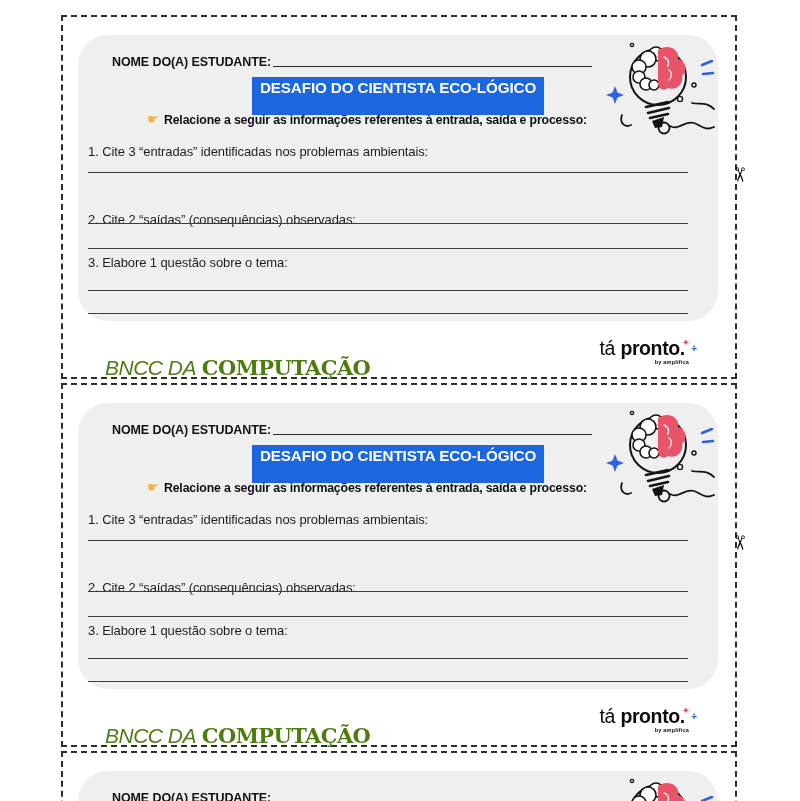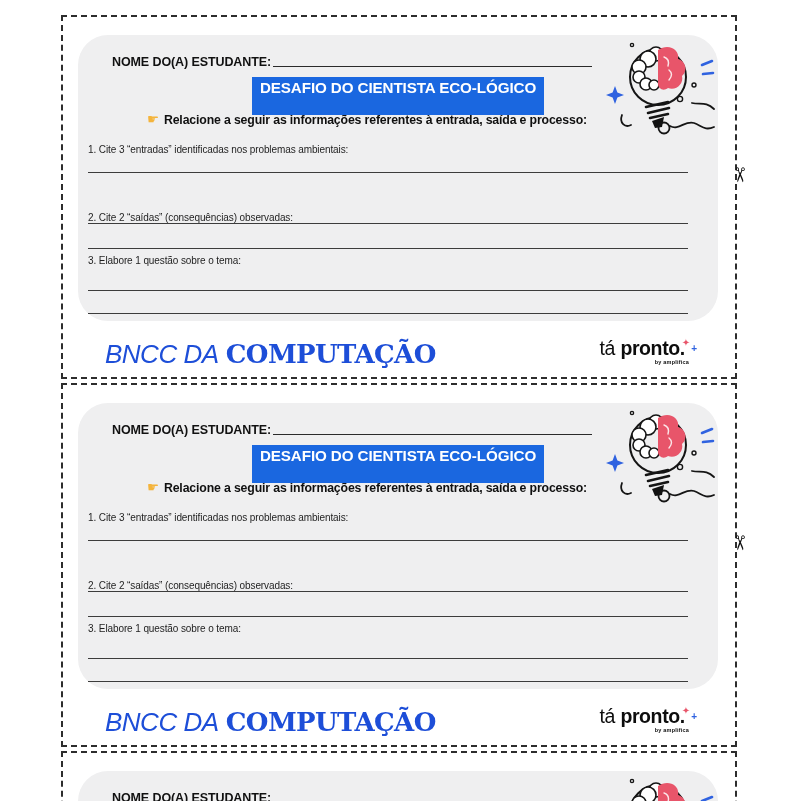--- a/index.html
+++ b/index.html
@@ -24,27 +24,27 @@
   }
   .name-row .lbl{font-size:12.5px;font-weight:700;letter-spacing:-0.1px;white-space:nowrap;color:#111;}
   .name-row .fill-line{flex:1;border-bottom:1.5px solid #2a2a2a;margin-bottom:2px;margin-left:2px;}
   .title-wrap{position:absolute;left:0;right:0;top:42px;text-align:center;}
   .title-hl{
     display:inline-block;color:#ffffff;font-weight:700;font-size:15.2px;
     letter-spacing:-0.1px;padding:2px 8px 19px;
   }
   .instr{position:absolute;left:37px;top:76px;font-size:12.3px;font-weight:700;letter-spacing:-0.15px;color:#101010;margin-left:32px;}
   .pointer{font-family:"DejaVu Sans",sans-serif;font-weight:400;font-size:13.5px;margin-right:5px;}
-  .q-lbl{position:absolute;left:10px;font-size:10px;color:#1e1e1e;letter-spacing:-0.1px;}
+  .q-lbl{position:absolute;left:10px;font-size:13px;color:#1e1e1e;letter-spacing:-0.1px;}
   .q1{top:109px}.q2{top:177px}.q3{top:220px}
   .ans-line{position:absolute;left:10px;width:600px;border-top:1.4px solid #3c3c3c;height:0;}
   .la{top:137px}.lb{top:188px}.lc{top:213px}.ld{top:255px}.le{top:278px}
   .illu{position:absolute;left:528px;top:4px;width:112px;height:100px;}
   .footer{position:absolute;left:42px;right:36px;top:322px;display:flex;justify-content:space-between;align-items:flex-start;}
-  .brand{font-size:26px;color:#1d4ed8;white-space:nowrap;}
+  .brand{font-size:21px;color:#4d7c0f;white-space:nowrap;margin-top:16px;}
   .brand .it{font-style:italic;font-weight:400;letter-spacing:-0.5px;}
   .brand .serif{font-family:"DejaVu Serif",serif;font-weight:700;letter-spacing:-0.6px;}
   .logo{text-align:right;color:#0d0d0d;line-height:1;}
   .logo .main{font-size:19.5px;white-space:nowrap;}
   .logo .ta{font-weight:400;letter-spacing:-0.4px;}
   .logo .pronto{font-weight:800;letter-spacing:-0.4px;}
   .logo .sparkle{font-family:"DejaVu Sans",sans-serif;font-size:10px;position:relative;top:-9px;left:-3px;}
   .logo .plus{font-size:10px;font-weight:700;position:relative;top:-3px;left:-2px;}
   .logo .byline{font-size:5.5px;font-weight:700;margin-top:1px;padding-right:10px;letter-spacing:0.2px;}
 </style>

